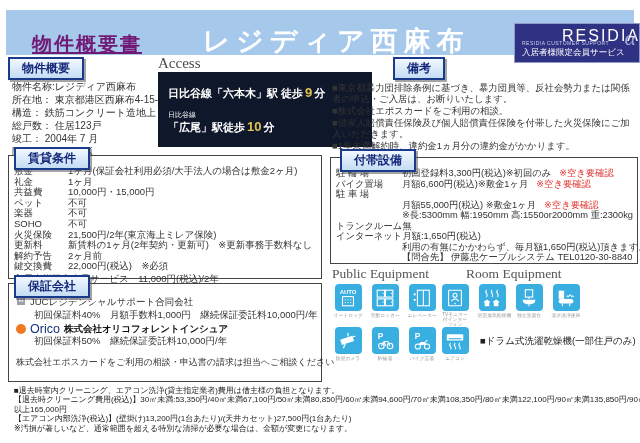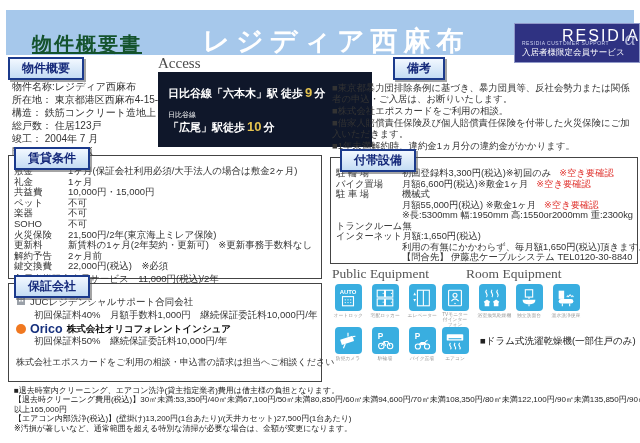--- a/index.html
+++ b/index.html
@@ -5,21 +5,21 @@
   html,body{margin:0;padding:0;}
   body{
     width:640px;height:443px;position:relative;background:#ffffff;
     font-family:"Liberation Sans","DejaVu Sans",sans-serif;color:#333;
     overflow:hidden;
   }
   .abs{position:absolute;}
 
   
   .band{left:6px;top:10px;width:628px;height:45px;background:#a6c8eb;}
-  .doc-title{left:26px;top:21px;color:#14532d;font-size:20px;font-weight:bold;
+  .doc-title{left:26px;top:21px;color:#701a75;font-size:20px;font-weight:bold;
     letter-spacing:2px;text-decoration:underline;}
   .prop-title{left:160px;top:13px;width:340px;text-align:center;color:#fff;
     font-size:27px;font-weight:bold;letter-spacing:6px;white-space:nowrap;}
   .logo{left:508px;top:13px;width:124px;height:38px;background:#2f3282;
     border:1px solid #9099c9;color:#fff;overflow:hidden;}
   .logo-brand{position:absolute;left:7px;top:3px;font-size:16px;letter-spacing:2px;margin-left:40px;}
   .logo-sub{position:absolute;left:7px;top:16px;font-size:5px;letter-spacing:.5px;color:#cdd2ef;}
   .logo-alpha{position:absolute;right:3px;top:1px;font-size:22px;font-style:italic;
     font-family:"Liberation Serif",serif;color:#b9bede;opacity:.85;}
   .logo-tag{position:absolute;left:7px;bottom:3px;font-size:8.5px;color:#fff;}
@@ -61,21 +61,21 @@
   .fac-rows{left:336px;top:168px;width:296px;}
   .fac-rows .kv .k{flex:0 0 66px;}
   .fac-rows .kv{font-size:9.3px;line-height:10.5px;}
 
   
   .gu-content{left:16px;top:294px;width:298px;font-size:9.5px;line-height:12px;color:#333;}
   .gu-row{display:flex;align-items:center;white-space:nowrap;}
   .gu-indent{padding-left:18px;white-space:nowrap;}
   .orico-dot{display:inline-block;width:10px;height:10px;border-radius:50%;
     background:#f07820;margin-right:4px;}
-  .orico-brand{font-weight:bold;font-size:12.5px;color:#16307d;margin-right:4px;}
+  .orico-brand{font-weight:normal;font-size:12.5px;color:#16307d;margin-right:4px;}
   .gu-co2{font-weight:bold;font-size:9.5px;color:#111;}
   .gu-note{margin-top:9px;font-size:9px;white-space:nowrap;}
   .ucl-logo{margin-right:4px;color:#9aa0a8;}
 
   
   .eq-head{font-family:"Liberation Serif","DejaVu Serif",serif;font-size:13.5px;color:#555;}
   .eq{width:36px;text-align:center;}
   .eq .sq{width:27px;height:27px;margin:0 auto;background:#39aee0;border-radius:4px;
     display:flex;align-items:center;justify-content:center;}
   .eq .lbl{font-size:6px;color:#999;white-space:nowrap;transform:scale(.8);
@@ -181,21 +181,20 @@
   <div class="kv">
       <span class="k">駐 輪 場</span>
       <span class="v"><span>初回登録料3,300円(税込)※初回のみ</span><span class="red">※空き要確認</span></span>
     </div>
   <div class="kv">
       <span class="k">バイク置場</span>
       <span class="v"><span>月額6,600円(税込)※敷金1ヶ月</span><span class="red">※空き要確認</span></span>
     </div>
   <div class="kv">
       <span class="k">駐 車 場</span>
-      <span class="v">機械式</span>
     </div>
   <div class="kv">
       <span class="k"></span>
       <span class="v"><span>月額55,000円(税込) ※敷金1ヶ月</span><span class="red">※空き要確認</span></span>
     </div>
   <div class="kv">
       <span class="k"></span>
       <span class="v">※長:5300mm 幅:1950mm 高:1550or2000mm 重:2300kg</span>
     </div>
   <div class="kv">

